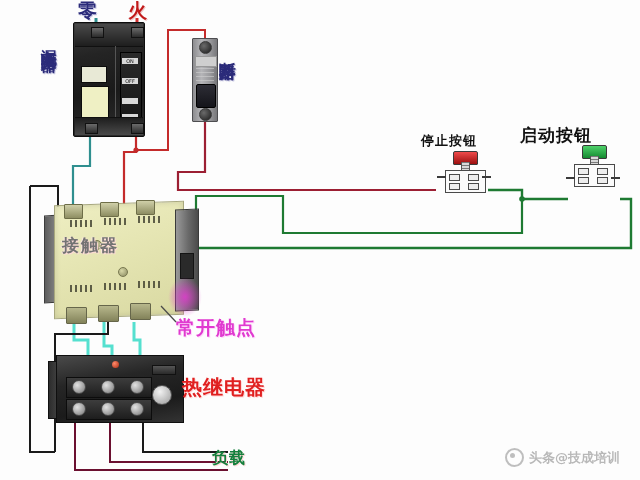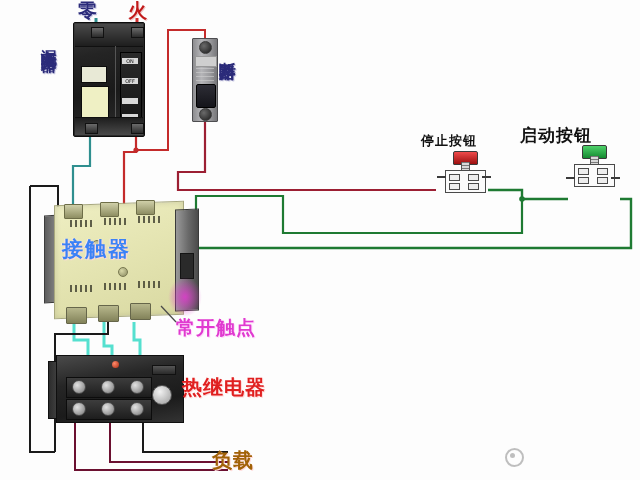--- a/index.html
+++ b/index.html
@@ -68,24 +68,25 @@
     letter-spacing: 1px;
   }
   .t-start {
     left: 520px; top: 127px;
     font-size: 17px;
     color: #111111;
     letter-spacing: 1px;
   }
   .t-contactor {
     left: 62px; top: 238px;
-    font-size: 21px;
-    color: #3b82f6;
+    font-size: 17px;
+    color: #737373;
     text-shadow: 1px 1px 1px #ffd9d9, -1px 0 1px #ffe8e8;
     letter-spacing: 2px;
+    font-family: Liberation Mono, monospace;
   }
   .t-model {
     left: 183px; top: 264px;
     font-size: 26px;
     color: #141414;
     font-weight: normal;
     letter-spacing: 1px;
   }
   .t-nocontact {
     left: 176px; top: 318px;
@@ -96,22 +97,22 @@
   }
   .t-thermal {
     left: 182px; top: 377px;
     font-size: 20px;
     color: #e02020;
     text-shadow: 1px 1px 0 #ffd9d9;
     letter-spacing: 1px;
   }
   .t-load {
     left: 212px; top: 450px;
-    font-size: 20px;
-    color: #a16207;
+    font-size: 16px;
+    color: #15803d;
     text-shadow: 1px 1px 0 #ffd9d9;
     letter-spacing: 1px;
   }
 
   
   .device { position: absolute; }
 
   
   #rcbo {
     left: 73px; top: 22px;
@@ -493,15 +494,16 @@
   <div class="lbl t-nocontact">常开触点</div>
   <div class="lbl t-thermal">热继电器</div>
   <div class="lbl t-load">负载</div>
 
   <svg style="position:absolute;left:0;top:0;width:640px;height:480px;pointer-events:none;">
     <line x1="176" y1="322" x2="161" y2="306" stroke="#4a4a4a" stroke-width="1.2"></line>
   </svg>
 
   <div id="watermark">
     <span class="wm-logo"></span>
+    <span class="wm-text">头条@技成培训</span>
   </div>
 
 </div>
 
 </body></html>

